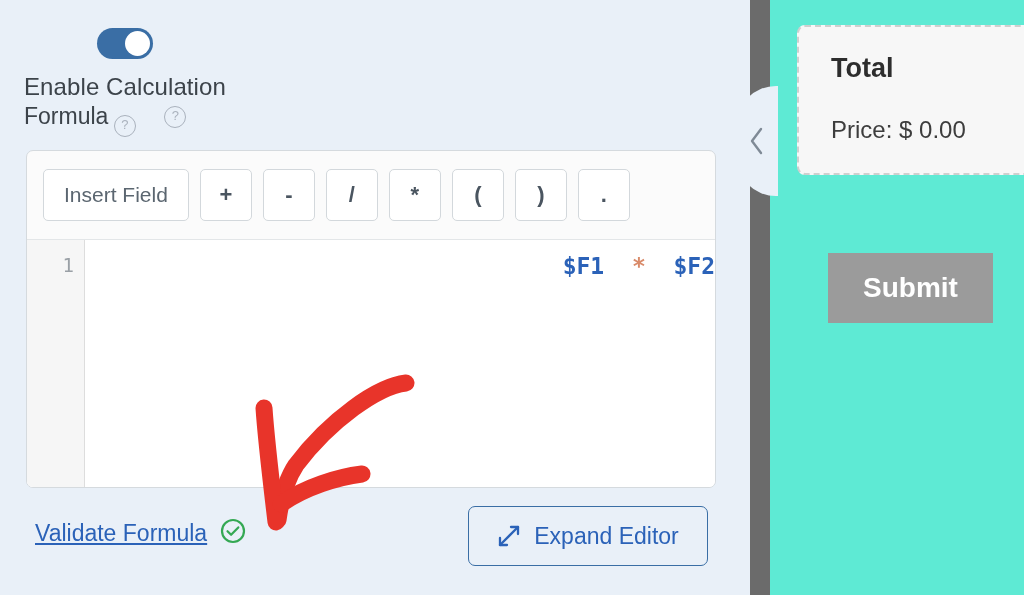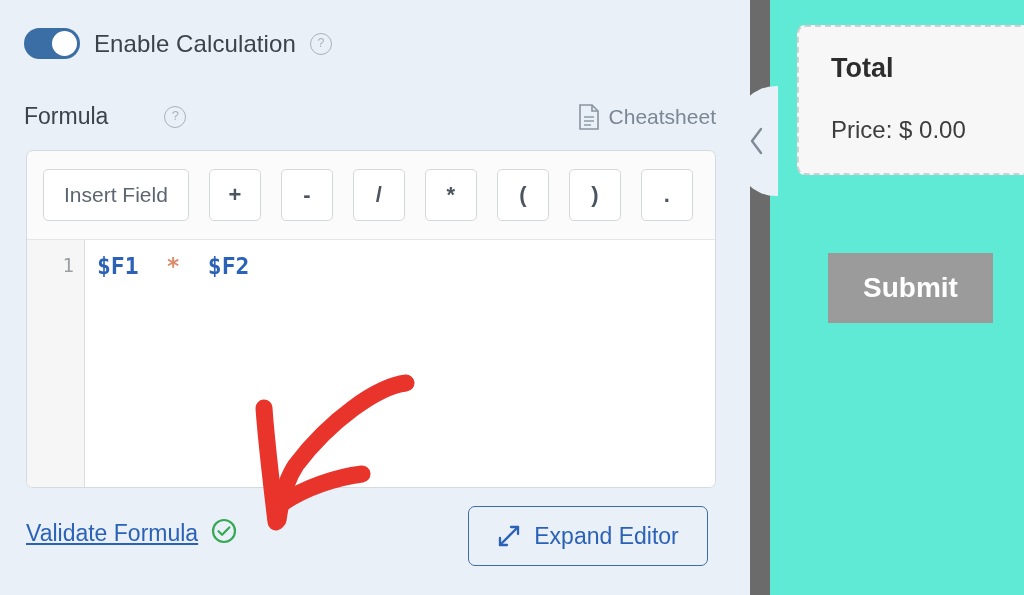--- a/index.html
+++ b/index.html
@@ -29,21 +29,21 @@
     background:#e9f0f8;
     border-radius:40px 0 0 40px;
     display:flex;align-items:center;justify-content:center;
     z-index:5;
   }
   #collapse-handle svg{display:block;}
 
   
   .toggle-row{
     position:absolute;left:24px;top:28px;
-    display:flex;align-items:center;gap:14px;
+    display:flex;align-items:center;gap:14px;flex-direction:column;
   }
   .switch{
     width:56px;height:31px;border-radius:16px;background:#3a6ea5;
     position:relative;flex:none;cursor:pointer;
   }
   .switch .knob{
     position:absolute;top:3px;right:3px;width:25px;height:25px;
     border-radius:50%;background:#ffffff;
   }
   .toggle-label{
@@ -69,21 +69,21 @@
   }
   .cheatsheet svg{display:block;}
 
   
   #formula-box{
     position:absolute;left:26px;top:150px;width:690px;height:338px;
     background:#fbfbfb;border:1px solid #d5dade;border-radius:7px;
     box-sizing:border-box;overflow:hidden;
   }
   #formula-toolbar{
-    display:flex;align-items:center;gap:20px;
+    display:flex;align-items:center;gap:11px;
     padding:17px 16px;box-sizing:border-box;height:88px;
   }
   .tb-btn{
     background:#ffffff;border:1px solid #d3d8dc;border-radius:5px;
     height:52px;min-width:52px;padding:0 12px;
     font-size:22px;color:#5b6670;
     display:flex;align-items:center;justify-content:center;
     cursor:pointer;box-sizing:border-box;
     font-family:"Liberation Sans", sans-serif;
   }
@@ -96,32 +96,32 @@
   #gutter{
     width:58px;flex:none;background:#f6f6f6;
     border-right:1px solid #ddd;box-sizing:border-box;
     text-align:right;padding:14px 10px 0 0;
     font-family:"DejaVu Sans Mono", monospace;
     font-size:19px;color:#9aa0a6;
   }
   #code-text{
     flex:1;padding:13px 0 0 12px;
     font-family:"DejaVu Sans Mono", monospace;
-    font-size:23px;font-weight:bold;white-space:pre;
+    font-size:23px;font-weight:bold;white-space:pre;text-align:right;
   }
   .tok-var{color:#2b62b8;}
   .tok-op{color:#d98b6a;}
 
   
   #validate-row{
     position:absolute;left:26px;top:517px;
     display:flex;align-items:center;gap:12px;
   }
   #validate-link{
-    font-size:23px;color:#2b62b8;text-decoration:underline;cursor:pointer;
+    font-size:23px;color:#2b62b8;text-decoration:underline;cursor:pointer;margin-left:9px;
   }
   #expand-btn{
     position:absolute;left:468px;top:506px;width:240px;height:60px;
     border:1.6px solid #3a6ea5;border-radius:7px;background:#e9f0f8;
     display:flex;align-items:center;justify-content:center;gap:13px;
     color:#2b62b8;font-size:23px;cursor:pointer;box-sizing:border-box;
   }
   #expand-btn svg{display:block;}
 
   
@@ -154,32 +154,20 @@
     <div class="switch">
       <div class="knob"></div>
     </div>
     <span class="toggle-label">Enable Calculation</span>
     <span class="help-icon">?</span>
   </div>
 
   <div class="formula-head">
     <span class="formula-title">Formula</span>
     <span class="help-icon">?</span>
-    <span class="cheatsheet">
-      <span>
-        <svg width="22" height="26" viewBox="0 0 22 26">
-          <path d="M2 1 h12 l6 6 v18 a0 0 0 0 1 0 0 H2 Z" fill="none" stroke="#8a949e" stroke-width="1.6"></path>
-          <path d="M14 1 v6 h6" fill="none" stroke="#8a949e" stroke-width="1.6"></path>
-          <line x1="6" y1="13" x2="16" y2="13" stroke="#8a949e" stroke-width="1.4"></line>
-          <line x1="6" y1="17" x2="16" y2="17" stroke="#8a949e" stroke-width="1.4"></line>
-          <line x1="6" y1="21" x2="13" y2="21" stroke="#8a949e" stroke-width="1.4"></line>
-        </svg>
-      </span>
-      <span>Cheatsheet</span>
-    </span>
   </div>
 
   <div id="formula-box">
     <div id="formula-toolbar">
       <div class="tb-btn wide">Insert Field</div>
       <div class="tb-btn op">+</div>
       <div class="tb-btn op">-</div>
       <div class="tb-btn op">/</div>
       <div class="tb-btn op">*</div>
       <div class="tb-btn op">(</div>

